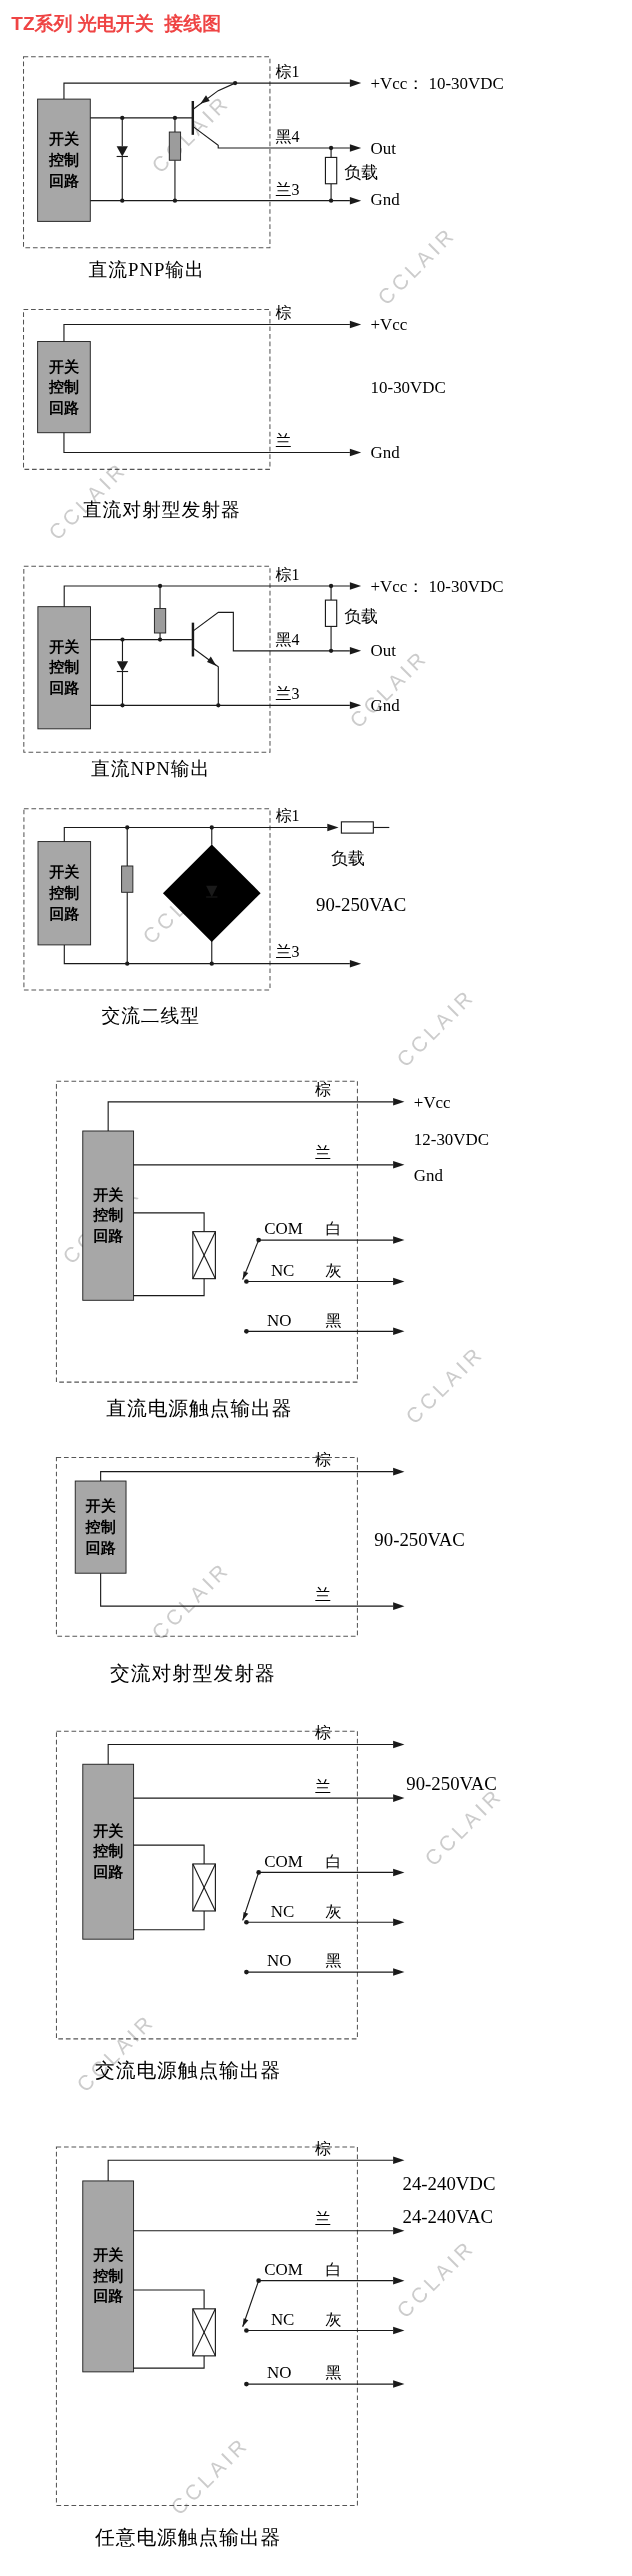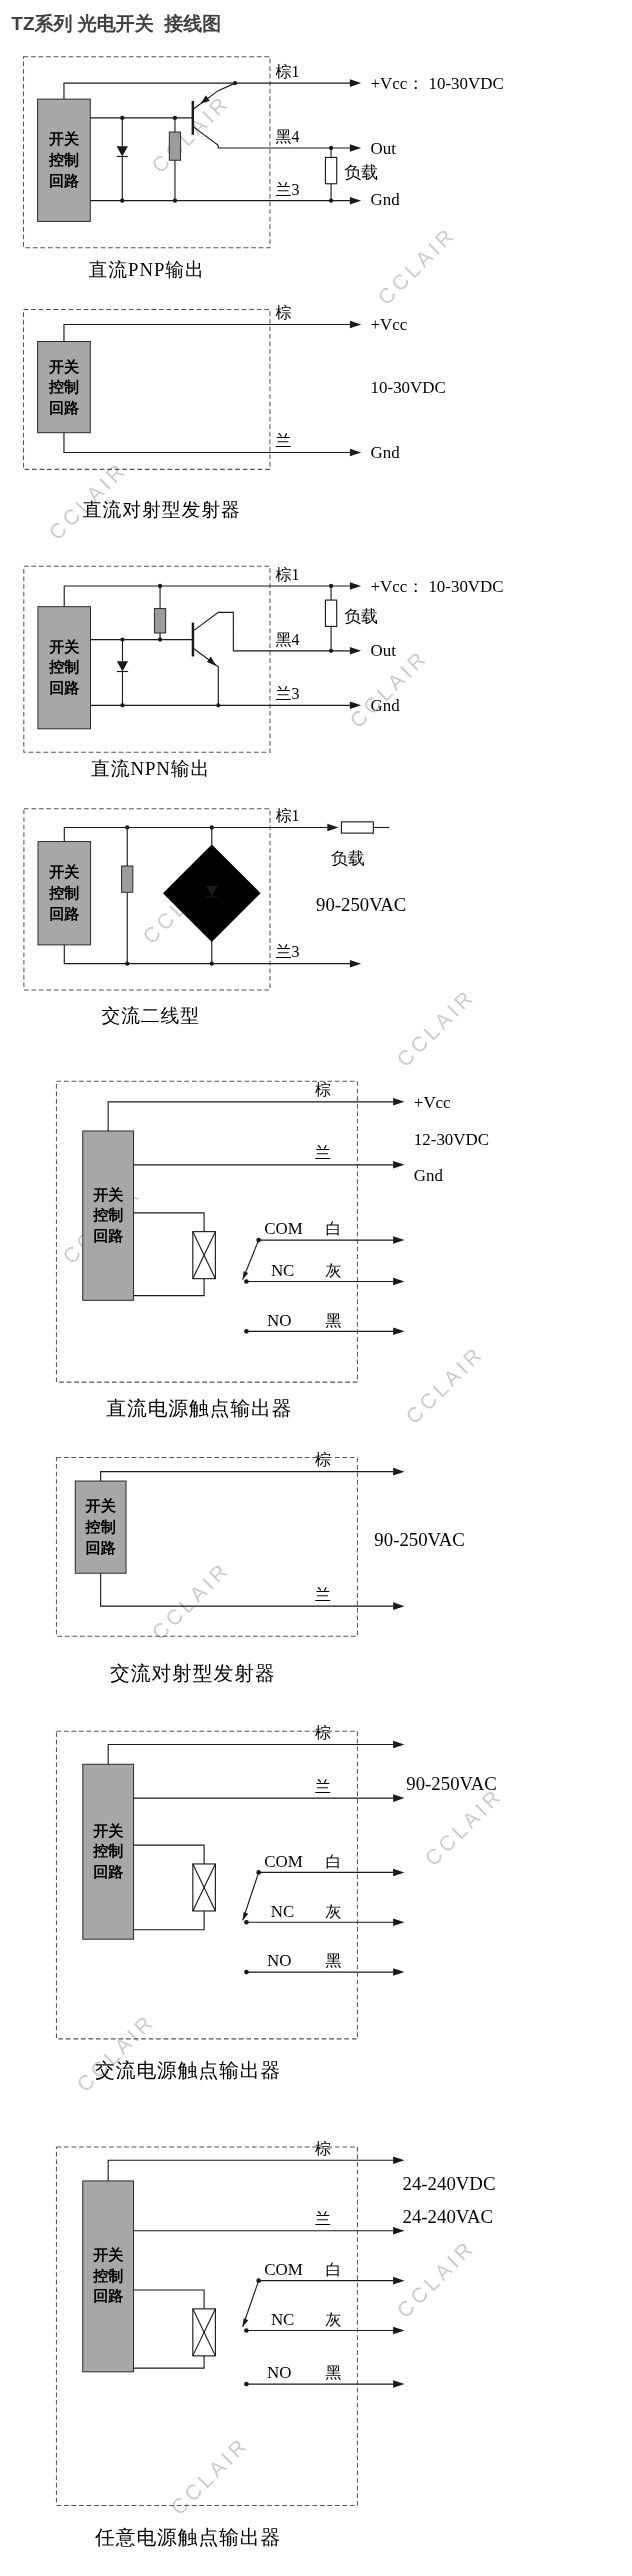--- a/index.html
+++ b/index.html
@@ -1,19 +1,19 @@
 <!DOCTYPE html>
 <html style="font-size:15px"><head>
 <meta charset="utf-8">
 <style>
   html,body { margin:0; padding:0; background:#ffffff; }
   .page { position:relative; width:633px; height:2576px; background:#fff; overflow:hidden;
           font-family:"Liberation Serif","DejaVu Serif",serif; }
   .title { position:absolute; left:11.3px; top:11.3px; margin:0; z-index:2;
-           font:bold 19px "Liberation Sans","DejaVu Sans",sans-serif; color:#404040; white-space:pre; }
+           font:bold 19px "Liberation Sans","DejaVu Sans",sans-serif; color:#ef4444; white-space:pre; }
   .wm { position:absolute; z-index:0; color:#cccccc; letter-spacing:3.8px;
         font:21px "Liberation Sans","DejaVu Sans",sans-serif;
         transform:rotate(-45deg); transform-origin:center; user-select:none; }
   .diag { position:absolute; left:0; z-index:1; }
   .diag path, .diag line { stroke:#1a1a1a; stroke-width:1.2; fill:none; }
   .diag line.tbar { stroke-width:2.6; }
   .dash { fill:none; stroke:#555; stroke-width:1.1; stroke-dasharray:5 3; }
   .graybox { fill:#a7a7a7; stroke:#222; stroke-width:1; }
   .res { fill:#9c9c9c; stroke:#222; stroke-width:1; }
   .loadres { fill:#ffffff; stroke:#1a1a1a; stroke-width:1.2; }

